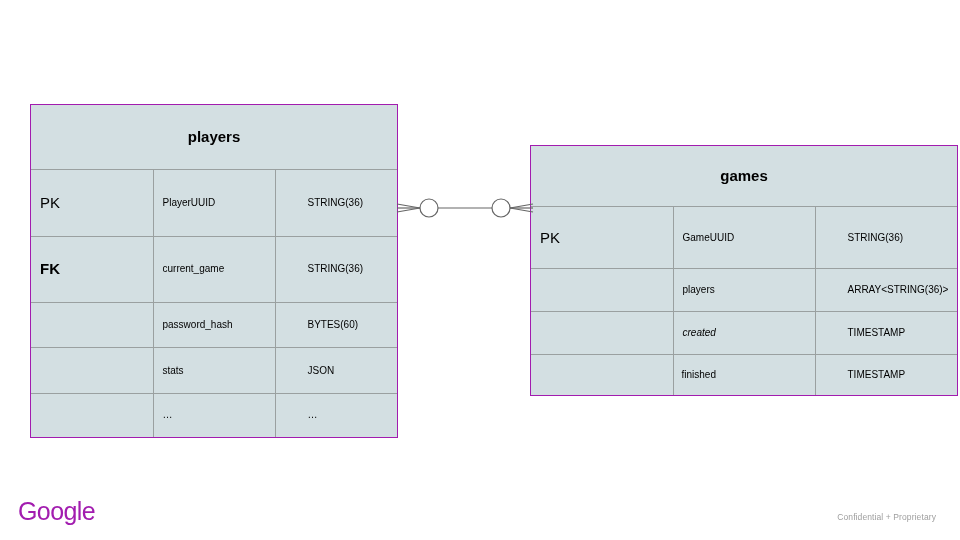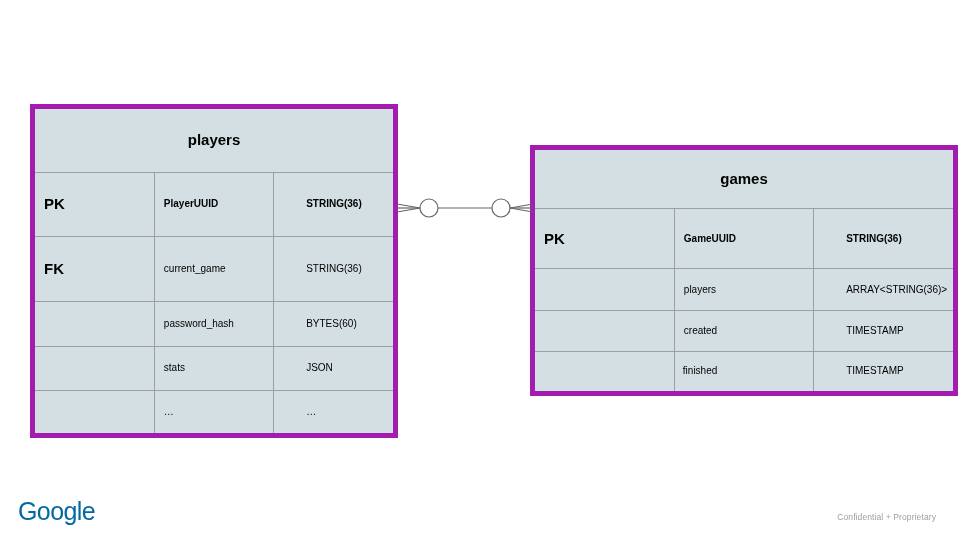--- a/index.html
+++ b/index.html
@@ -19,21 +19,21 @@
 
   .slide {
     position: absolute;
     inset: 0;
     background: #ffffff;
   }
 
   
   .entity {
     position: absolute;
-    border: 5px solid #a21caf;
+    border: 1px solid #a21caf;
     border-collapse: collapse;
     background: #1d4ed8;
     box-sizing: border-box;
   }
   .entity table {
     border-collapse: collapse;
     width: 100%;
     height: 100%;
     table-layout: fixed;
   }
@@ -63,21 +63,21 @@
   .entity td.key-col {
     font-weight: bold;
     font-size: 15px;
     border-left: none;
   }
   .entity td.type-col {
     border-right: none;
     padding-left: 32px;
   }
   .entity tr.pk-row td {
-    font-weight: bold;
+    font-weight: normal;
   }
   .entity tr:last-child td {
     border-bottom: none;
   }
 
   #entity-players {
     left: 30px;
     top: 104px;
     width: 368px;
     height: 334px;
@@ -100,21 +100,21 @@
   }
 
   
   #footer-logo {
     position: absolute;
     left: 18px;
     bottom: 14px;
     font-family: "Liberation Sans", sans-serif;
     font-size: 25px;
     letter-spacing: -0.6px;
-    color: #0369a1;
+    color: #a21caf;
     font-weight: 400;
   }
   #footer-confidential {
     position: absolute;
     right: 24px;
     bottom: 18px;
     font-size: 8.5px;
     color: #9e9e9e;
     letter-spacing: 0.1px;
     text-align: right;
@@ -171,21 +171,21 @@
           <td class="name-col" style="width: 119px;">GameUUID</td>
           <td class="type-col" style="width: 211px;">STRING(36)</td>
         </tr>
         <tr>
           <td class="key-col" style="width: 71px;"></td>
           <td class="name-col" style="width: 119px;">players</td>
           <td class="type-col" style="width: 211px;">ARRAY&lt;STRING(36)&gt;</td>
         </tr>
         <tr>
           <td class="key-col" style="width: 71px;"></td>
-          <td class="name-col" style="width: 119px;">created</td>
+          <td class="name-col" style="width: 119px; font-style: italic;">created</td>
           <td class="type-col" style="width: 211px;">TIMESTAMP</td>
         </tr>
         <tr>
           <td class="key-col" style="width: 71px;"></td>
           <td class="name-col" style="width: 119px; padding-left: 8px;">finished</td>
           <td class="type-col" style="width: 211px;">TIMESTAMP</td>
         </tr>
       </tbody>
     </table>
   </div>

